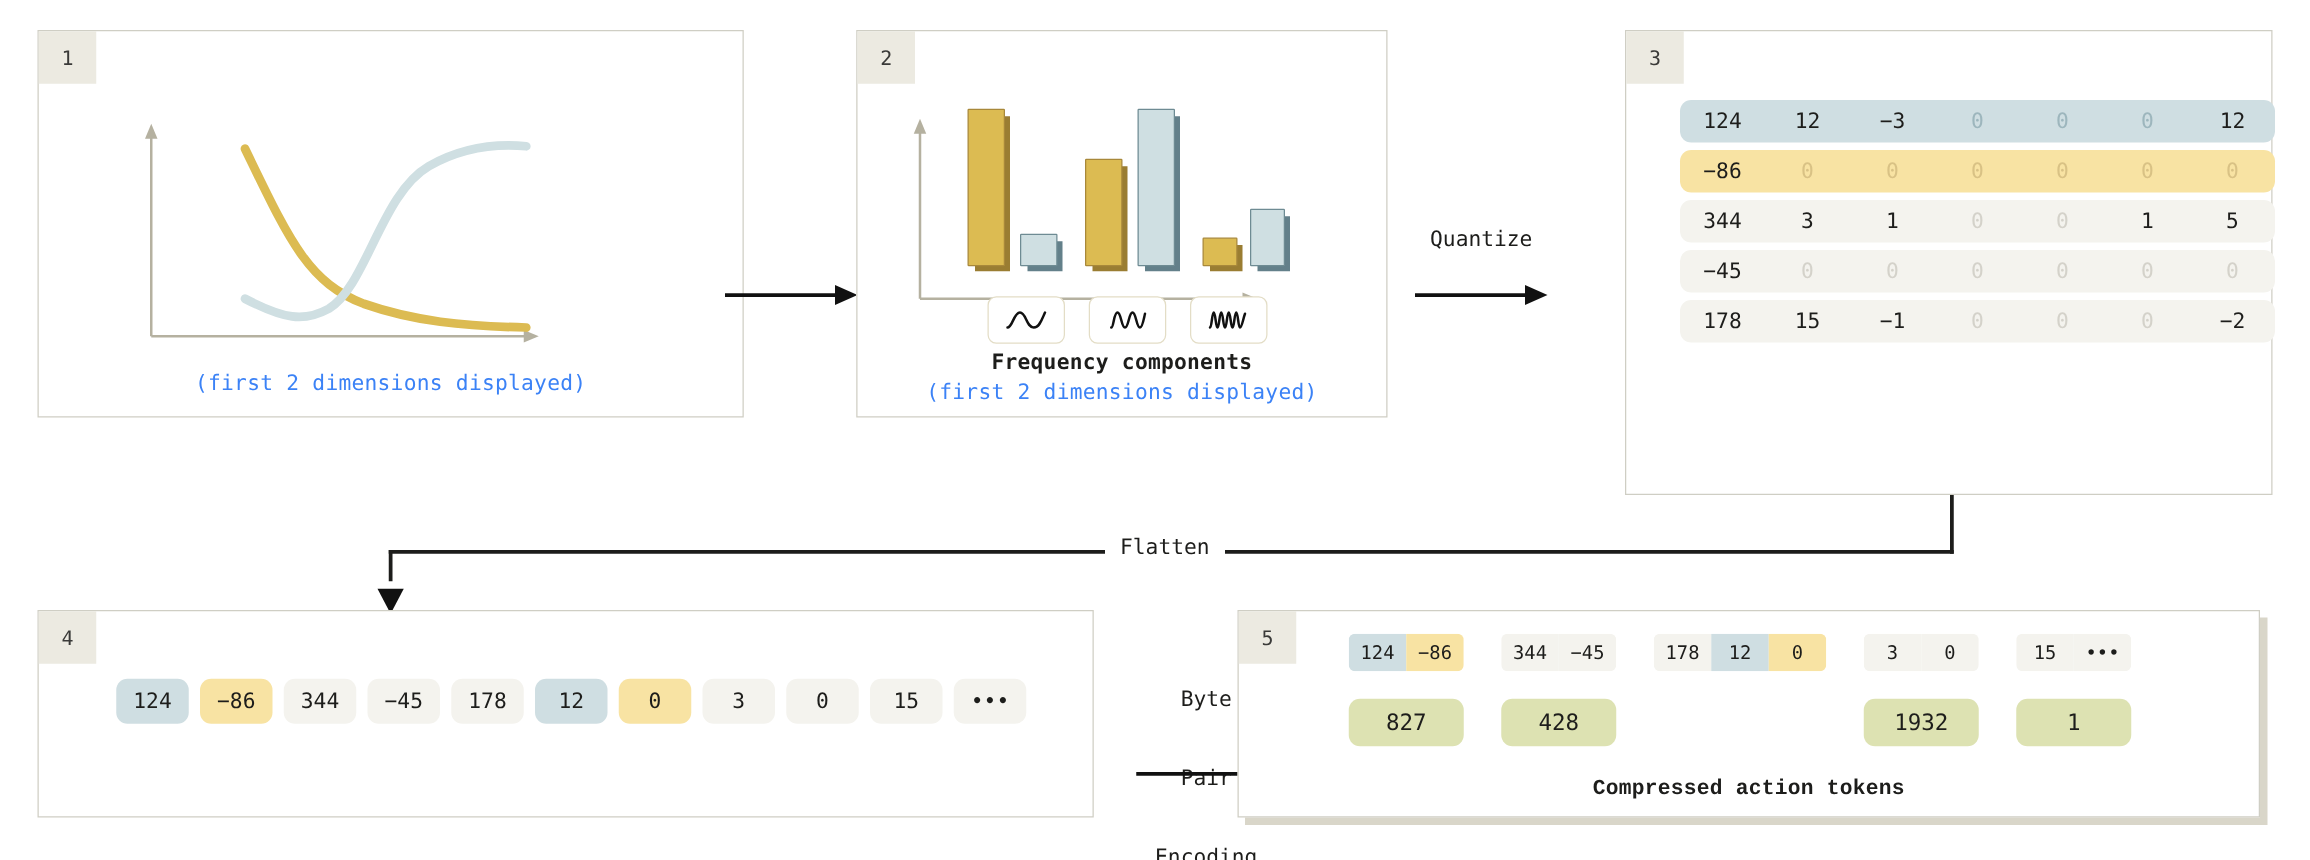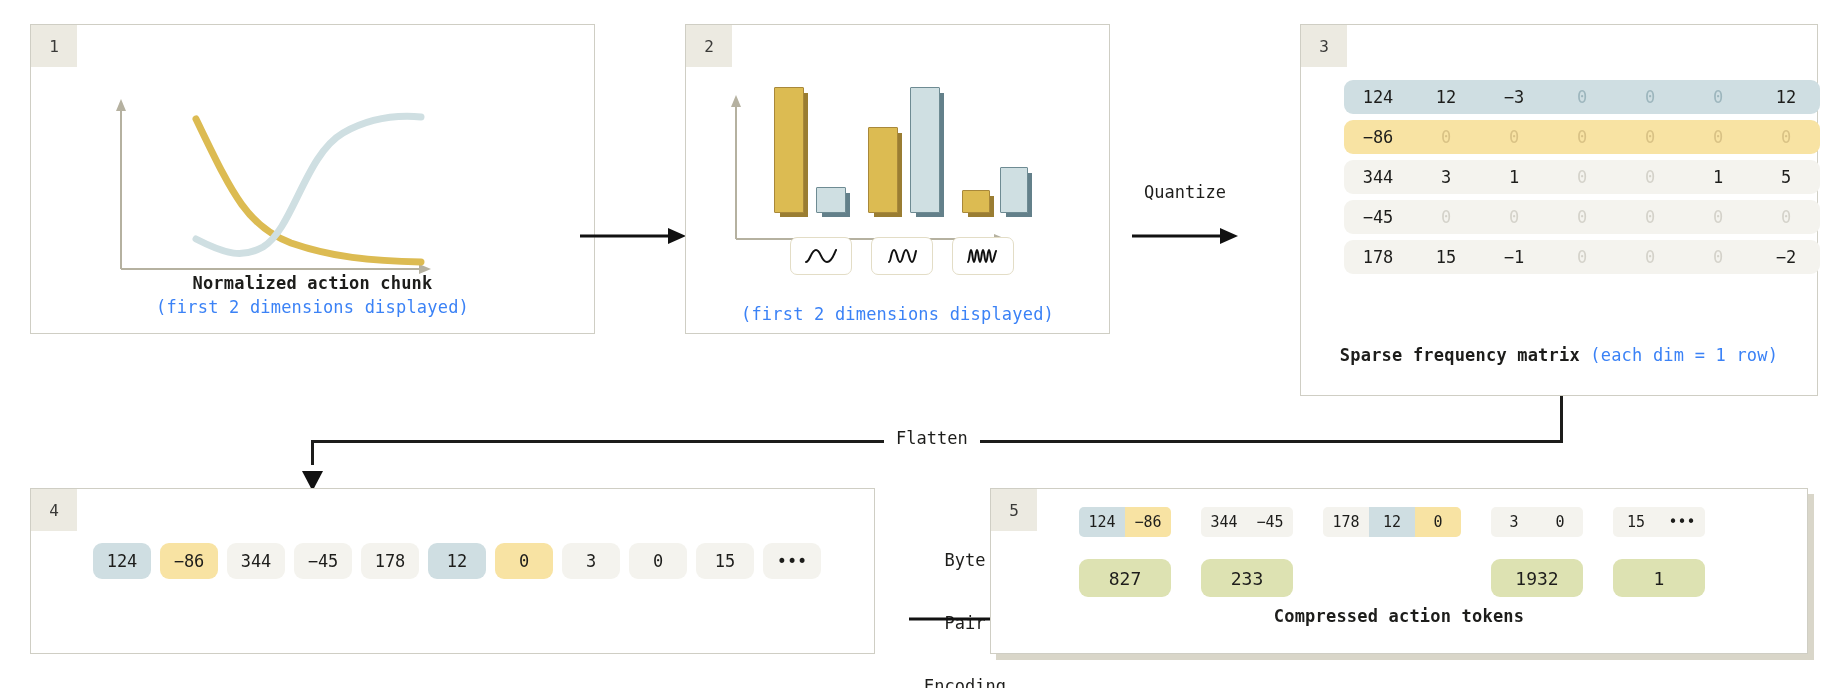--- a/index.html
+++ b/index.html
@@ -160,21 +160,20 @@
       <polygon points="90,48 85,60 95,60" fill="#b5b1a0"></polygon>
 
       <line x1="90" y1="218" x2="392" y2="218" stroke="#b5b1a0" stroke-width="2"></line>
       <polygon points="400,218 388,213 388,223" fill="#b5b1a0"></polygon>
 
       <path d="M 165 68 C 200 140 215 175 260 192 C 300 206 340 210 390 211" fill="none" stroke="#dcbb52" stroke-width="7" stroke-linecap="round"></path>
 
       <path d="M 165 188 C 196 204 212 207 232 196 C 262 178 274 104 312 82 C 340 66 368 64 390 66" fill="none" stroke="#cfdfe2" stroke-width="7" stroke-linecap="round"></path>
     </svg>
 
-    <div class="cap cap-strong" style="top:248px;">Normalized action chunk</div>
     <div class="cap cap-sub" style="top:272px;">(first 2 dimensions displayed)</div>
   </div>
 
   <svg class="arrow-h" style="left:578px; top:225px;" width="112" height="22">
     <line x1="2" y1="11" x2="94" y2="11" stroke="#111" stroke-width="3"></line>
     <polygon points="108,11 90,3 90,19" fill="#111"></polygon>
   </svg>
 
   <div class="panel" style="left:685px; top:24px; width:425px; height:310px;">
     <div class="badge">2</div>
@@ -204,20 +203,21 @@
       <svg width="36" height="22" viewBox="0 0 36 22">
         <path d="M5 17 C 7 17 7 5 10 5 C 13 5 13 17 16 17 C 19 17 19 5 22 5 C 25 5 25 17 28 17 C 30 17 31 10 32 6" fill="none" stroke="#111" stroke-width="2" stroke-linecap="round"></path>
       </svg>
     </div>
     <div class="wavebox" style="left:266px; top:212px;">
       <svg width="36" height="22" viewBox="0 0 36 22">
         <path d="M3 17 C 4.5 17 4.5 5 6 5 C 7.5 5 7.5 17 9 17 C 10.5 17 10.5 5 12 5 C 13.5 5 13.5 17 15 17 C 16.5 17 16.5 5 18 5 C 19.5 5 19.5 17 21 17 C 22.5 17 22.5 5 24 5 C 25.5 5 25.5 17 27 17 C 28.5 17 29.5 10 31 6" fill="none" stroke="#111" stroke-width="2" stroke-linecap="round"></path>
       </svg>
     </div>
 
+    <div class="cap cap-strong" style="top:255px;">Frequency components</div>
     <div class="cap cap-sub" style="top:279px;">(first 2 dimensions displayed)</div>
   </div>
 
   <div class="steplabel" style="left:1125px; top:182px; width:120px;">Quantize</div>
   <svg class="arrow-h" style="left:1130px; top:225px;" width="112" height="22">
     <line x1="2" y1="11" x2="94" y2="11" stroke="#111" stroke-width="3"></line>
     <polygon points="108,11 90,3 90,19" fill="#111"></polygon>
   </svg>
 
   <div class="panel" style="left:1300px; top:24px; width:518px; height:372px;">
@@ -264,24 +264,20 @@
           <div class="mcell">178</div>
           <div class="mcell">15</div>
           <div class="mcell">−1</div>
           <div class="mcell zero">0</div>
           <div class="mcell zero">0</div>
           <div class="mcell zero">0</div>
           <div class="mcell">−2</div>
         </div>
       </div>
 
-    <div class="cap cap-line" style="top:320px;">
-      <span class="cap-strong">Sparse frequency matrix</span>
-      <span class="cap-sub">(each dim = 1 row)</span>
-    </div>
   </div>
 
   <div class="conn" style="left:1560px; top:396px; width:3px; height:47px;"></div>
   <div class="conn" style="left:311px; top:440px; width:1252px; height:3px;"></div>
   <div class="conn" style="left:311px; top:440px; width:3px; height:25px;"></div>
   <svg style="position:absolute; left:299px; top:455px;" width="27" height="38">
     <polygon points="13.5,36 3,16 24,16" fill="#111"></polygon>
   </svg>
   <div class="conn-label" style="left:884px; top:428px;text-align:right;">Flatten</div>
 
@@ -324,21 +320,21 @@
             <div class="bpecell blue">124</div>
             <div class="bpecell yellow">−86</div>
           </div>
           <div class="bpetoken">827</div>
         </div>
         <div class="bpegroup" style="position: relative;">
           <div class="bpetop">
             <div class="bpecell plain">344</div>
             <div class="bpecell plain">−45</div>
           </div>
-          <div class="bpetoken">233</div>
+          <div class="bpetoken">428</div>
         </div>
         <div class="bpegroup" style="position: relative;">
           <div class="bpetop">
             <div class="bpecell plain">178</div>
             <div class="bpecell blue">12</div>
             <div class="bpecell yellow">0</div>
           </div>
         </div>
         <div class="bpegroup" style="position: relative;">
           <div class="bpetop">
@@ -349,16 +345,16 @@
         </div>
         <div class="bpegroup" style="position: relative;">
           <div class="bpetop">
             <div class="bpecell plain">15</div>
             <div class="bpecell plain">•••</div>
           </div>
           <div class="bpetoken">1</div>
         </div>
       </div>
 
-    <div class="cap cap-strong" style="top:117px;">Compressed action tokens</div>
+    <div class="cap cap-strong" style="top:133px;font-family:Liberation Mono, monospace;">Compressed action tokens</div>
   </div>
 
 </div>
 
 </body></html>

